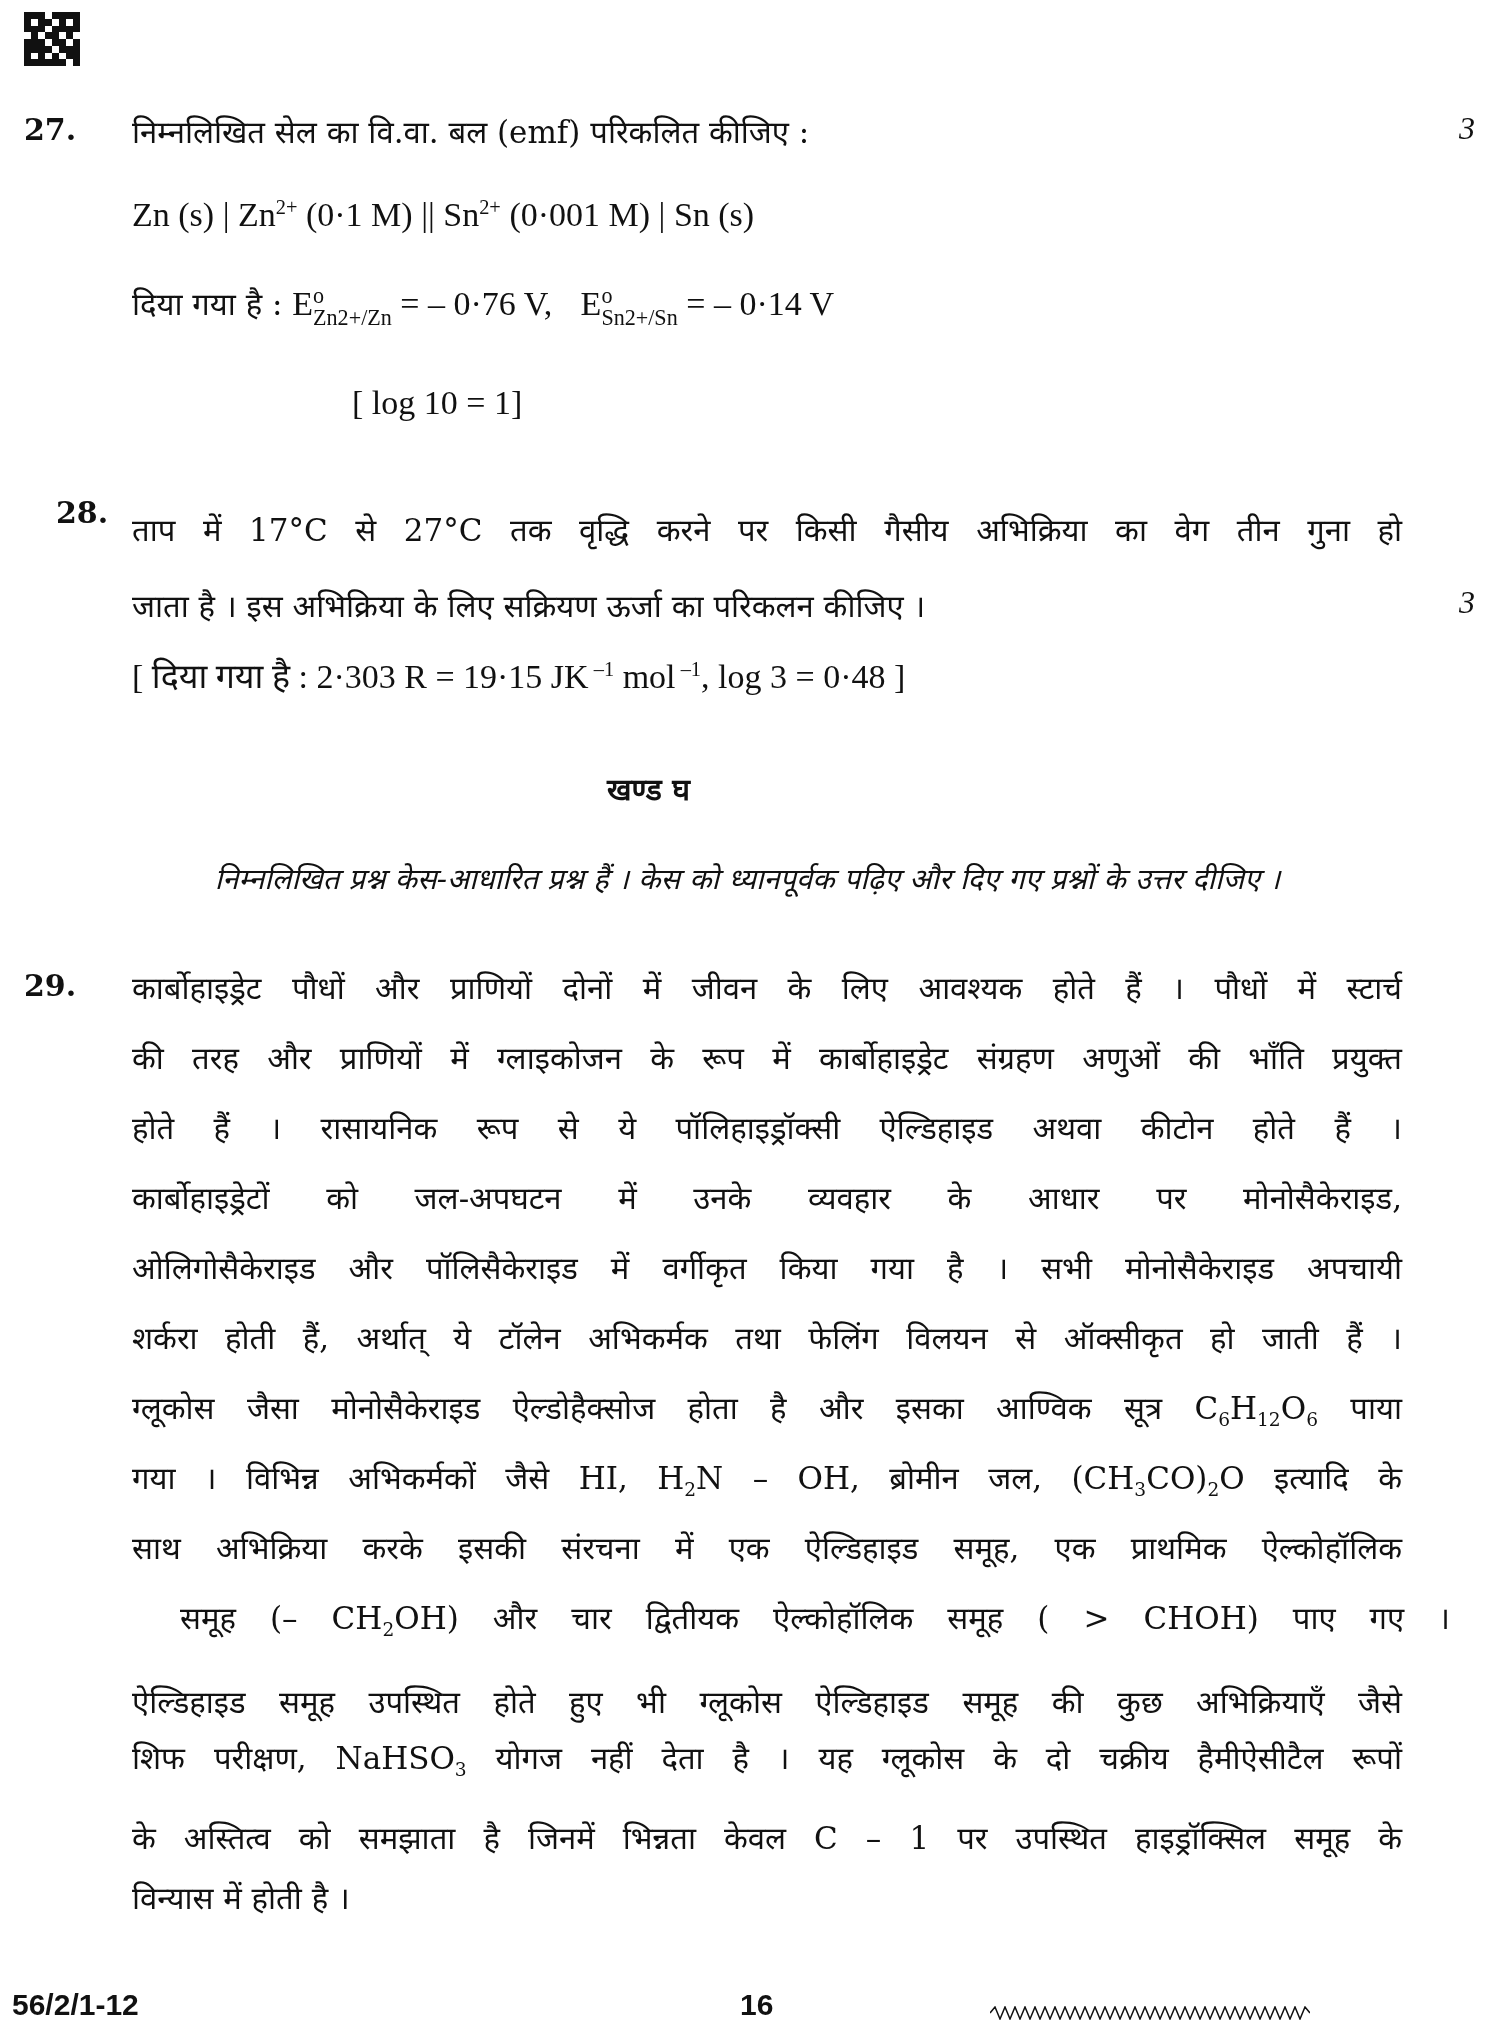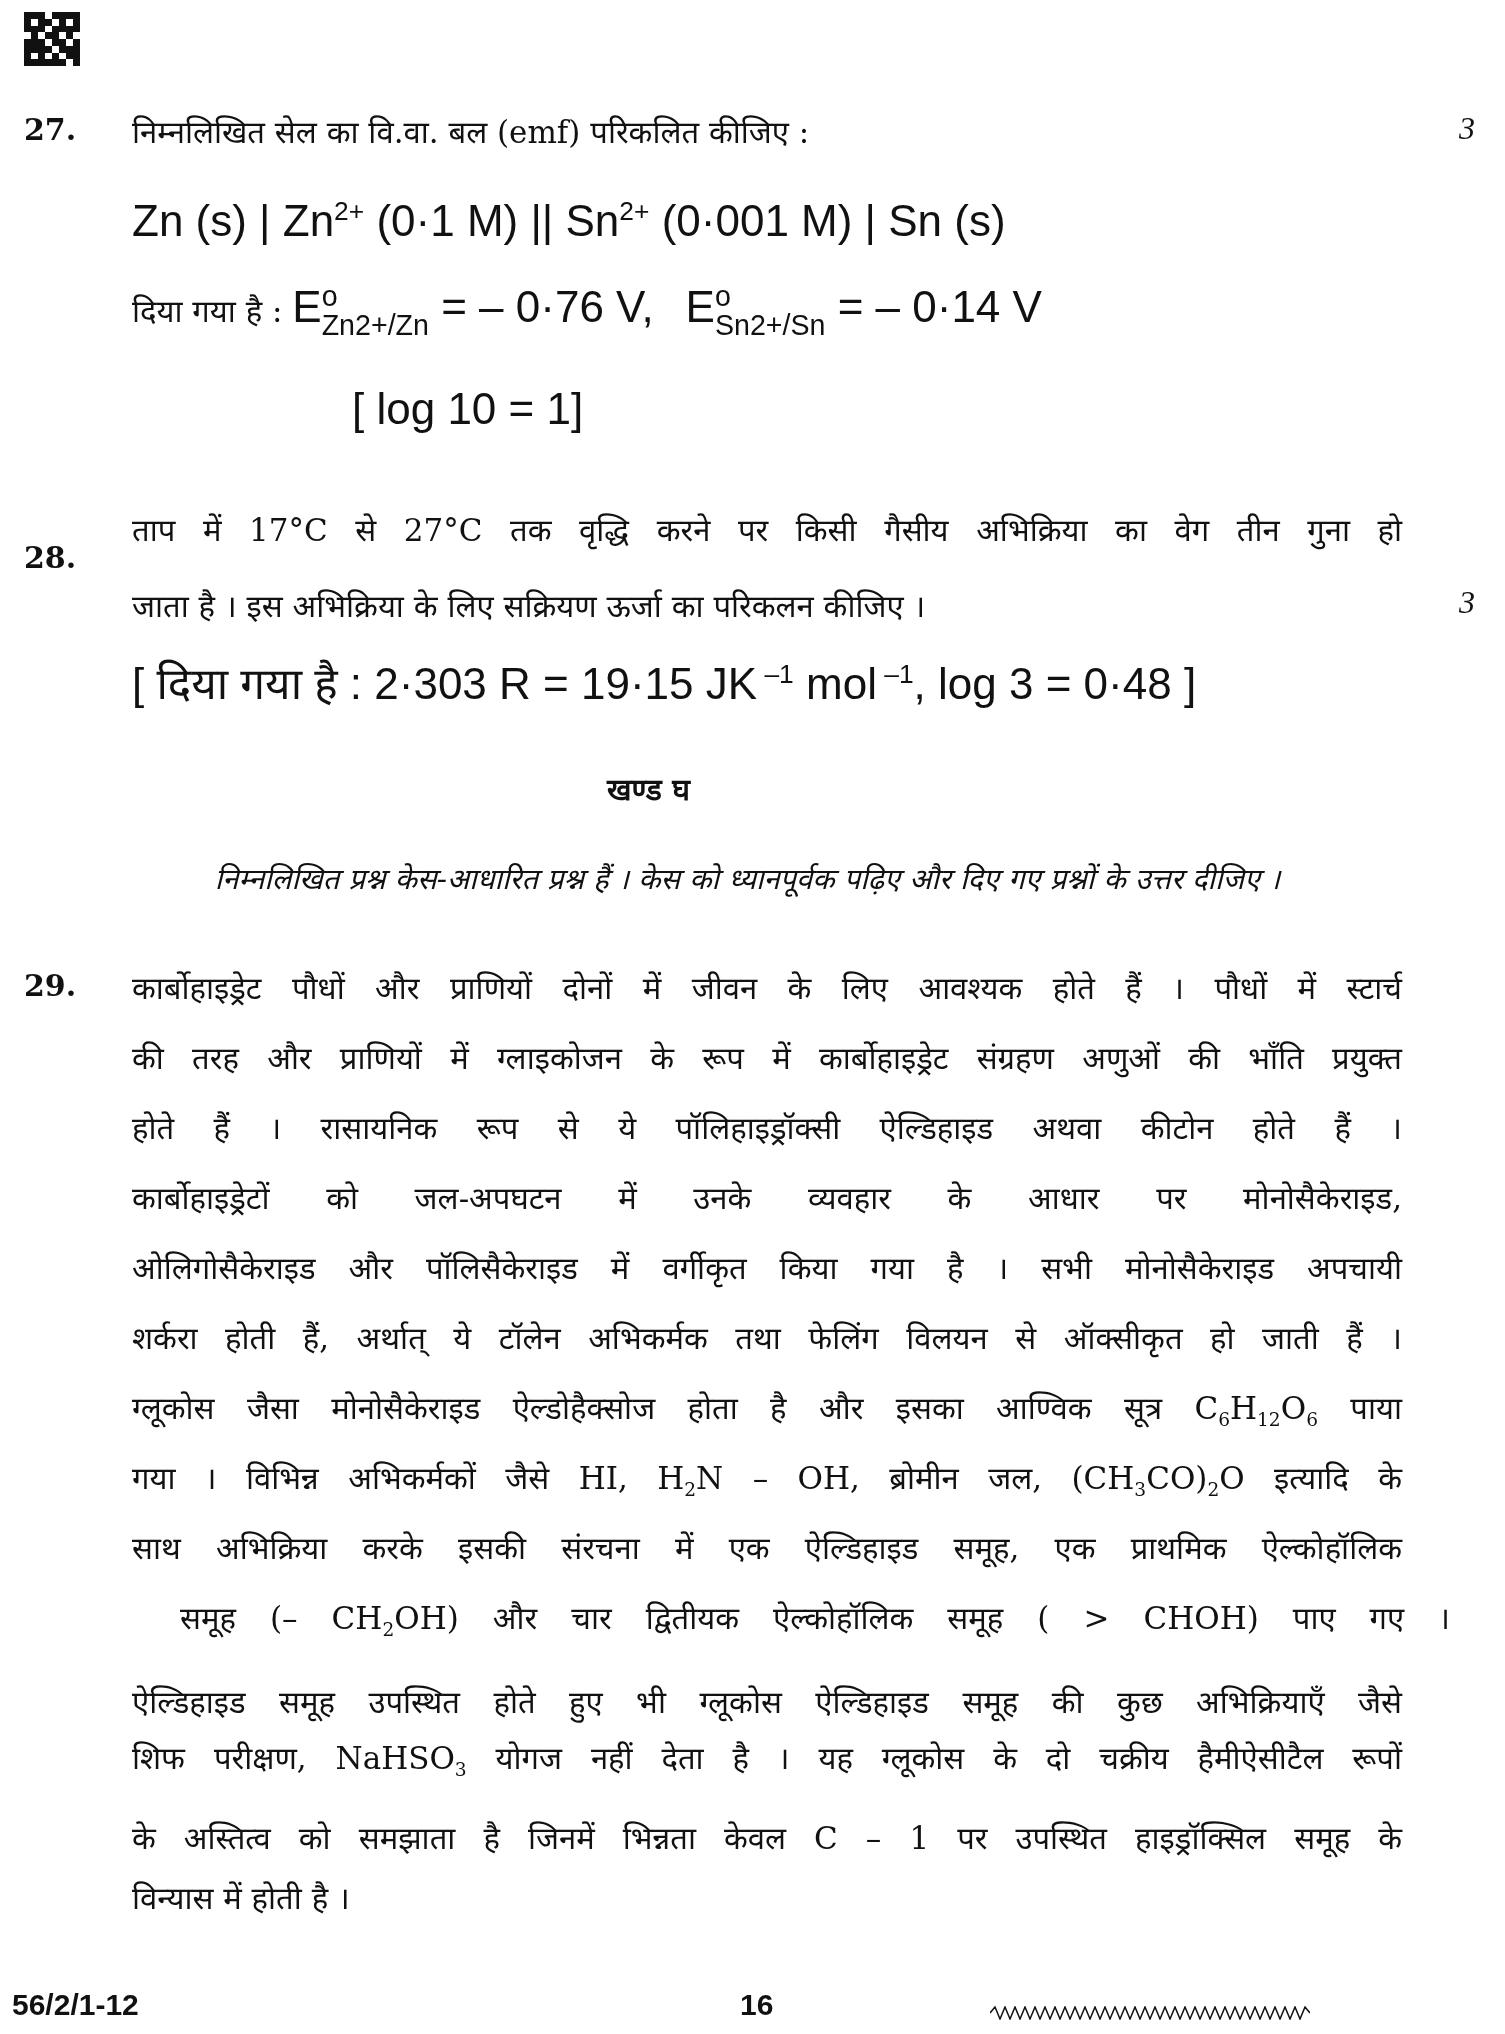--- a/index.html
+++ b/index.html
@@ -25,21 +25,21 @@
   }
   .line {
     position: absolute; left: 132px; font-size: 31px; white-space: nowrap;
     font-family: "DejaVu Serif", serif;
   }
   .justify {
     position: absolute; left: 132px; width: 1270px; font-size: 31px;
     text-align: justify; text-align-last: justify; white-space: nowrap;
     font-family: "DejaVu Serif", serif;
   }
-  .eq { font-family: Liberation Sans, sans-serif; font-size: 44px; }
+  .eq { font-family: Liberation Serif, serif; font-size: 34px; }
   sub, sup { font-size: 0.6em; }
   .section-head {
     position: absolute; left: 0; width: 1297px; top: 768px; text-align: center;
     font-size: 30px; font-weight: bold; font-family: "DejaVu Sans", sans-serif;
   }
   .instructions {
     position: absolute; left: 10px; width: 1475px; top: 858px; text-align: center;
     font-size: 29px; font-style: italic; white-space: nowrap;
     font-family: "DejaVu Sans", sans-serif;
   }
@@ -144,21 +144,21 @@
           <span>o</span>
           <span>Sn2+/Sn</span>
         </span><span> = – 0·14 V</span>
     </span>
   </div>
 
   <div class="line eq" style="top:384px; left:352px;">[ log 10 = 1]</div>
 </div>
 
 <div>
-  <div class="qnum" style="top:540px;">28.</div>
+  <div class="qnum" style="top:495px;margin-left:32px;">28.</div>
   <div class="justify" style="top:508px;">ताप में 17°C से 27°C तक वृद्धि करने पर किसी गैसीय अभिक्रिया का वेग तीन गुना हो</div>
   <div class="line" style="top:584px;">जाता है । इस अभिक्रिया के लिए सक्रियण ऊर्जा का परिकलन कीजिए ।</div>
   <div class="marks" style="top:584px;">3</div>
   <div class="line eq" style="top:652px;">
     <span>[ दिया गया है : 2·303 R = 19·15 JK</span><sup> –1</sup><span> mol</span><sup> –1</sup><span>,  log 3 = 0·48 ]</span>
   </div>
 </div>
 
 <div class="section-head">खण्ड घ</div>
 <div class="instructions">निम्नलिखित प्रश्न केस-आधारित प्रश्न हैं । केस को ध्यानपूर्वक पढ़िए और दिए गए प्रश्नों के उत्तर दीजिए ।</div>

